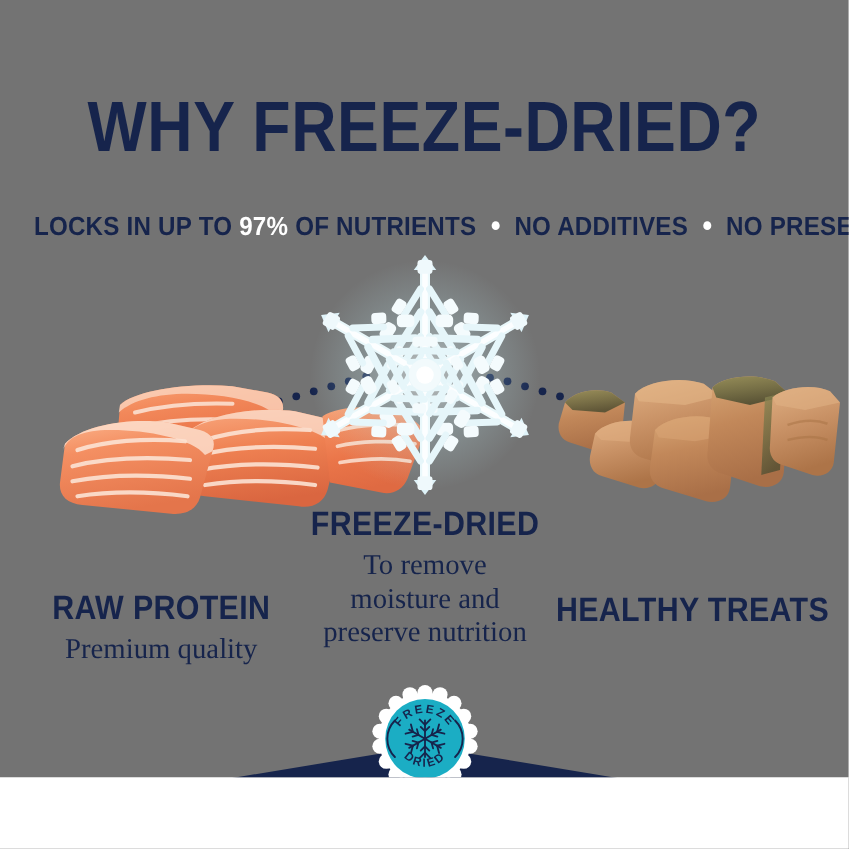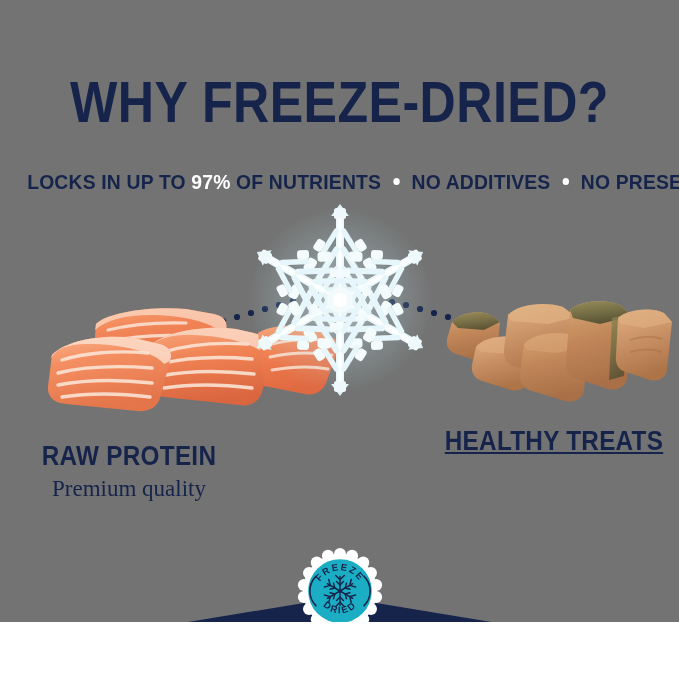--- a/index.html
+++ b/index.html
@@ -100,23 +100,23 @@
   }
   .col-body {
     font-family: "Liberation Serif", serif;
     font-weight: 400;
     font-size: 23px;
     line-height: 27px;
     margin-top: 4px;
     color: #16244c;
   }
 
-  .col-left   { left: 6px;   top: 441px; width: 246px; }
+  .col-left   { left: 6px;   top: 471px; width: 246px; }
   .col-center { left: 224px; top: 404px; width: 232px; }
-  .col-right  { left: 432px; top: 426px; width: 244px; text-decoration: underline; }
+  .col-right  { left: 432px; top: 473px; width: 244px; }
 
   
   .badge {
     position: absolute;
     left: 297px;
     top: 548px;
     width: 86px;
     height: 86px;
   }
 </style>
@@ -338,20 +338,28 @@
     <span>NO PRESERVATIVES</span>
   </div>
 
   <div class="col col-left">
     <div class="col-title">RAW PROTEIN</div>
     <div class="col-body">
       <div>Premium quality</div>
     </div>
   </div>
 
+  <div class="col col-center">
+    <div class="col-title">FREEZE-DRIED</div>
+    <div class="col-body">
+      <div>To remove</div>
+      <div>moisture and</div>
+      <div>preserve nutrition</div>
+    </div>
+  </div>
 
   <div class="col col-right">
     <div class="col-title">HEALTHY TREATS</div>
     <div class="col-body">
     </div>
   </div>
 
   <svg class="bottom-chevron" viewBox="0 0 679 679" xmlns="http://www.w3.org/2000/svg">
     <polygon points="0,653 340,597 679,653 679,679 0,679" fill="#16244c"></polygon>
   </svg>

